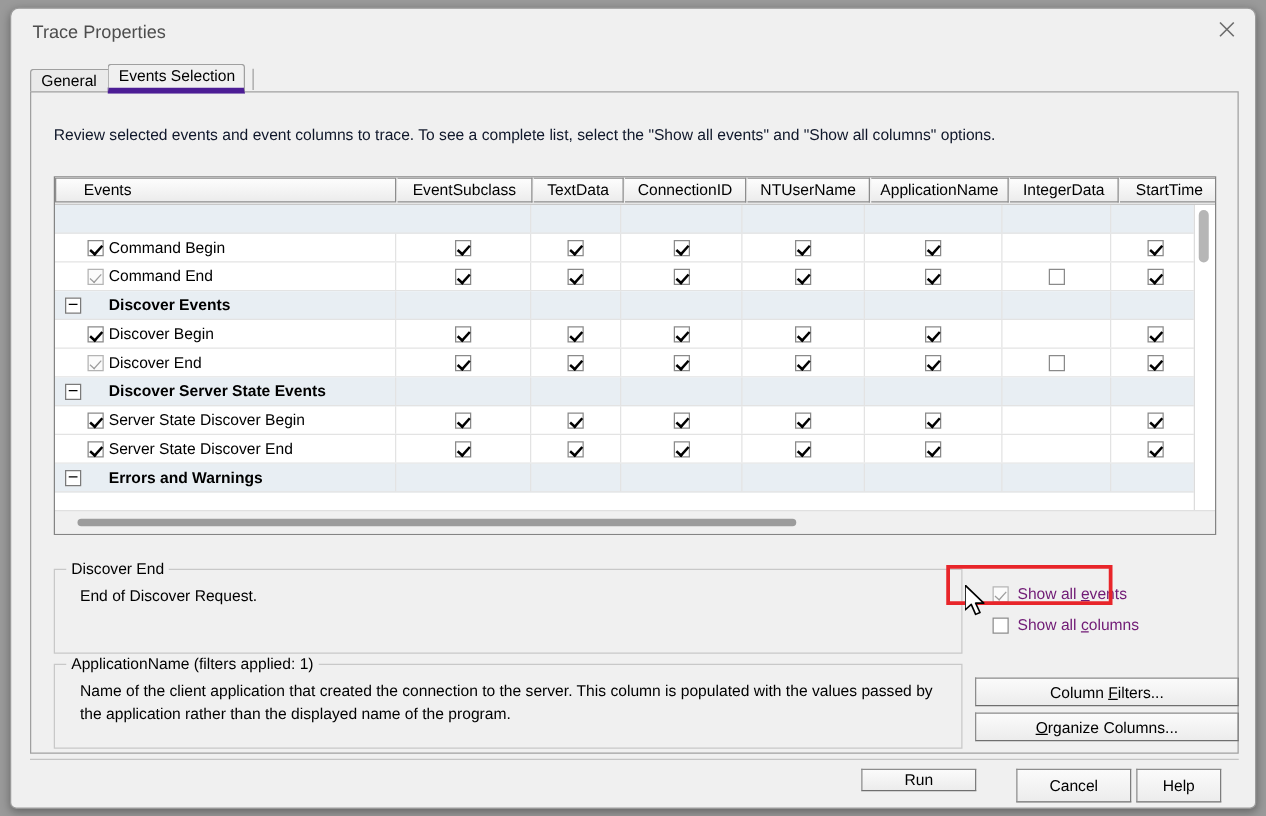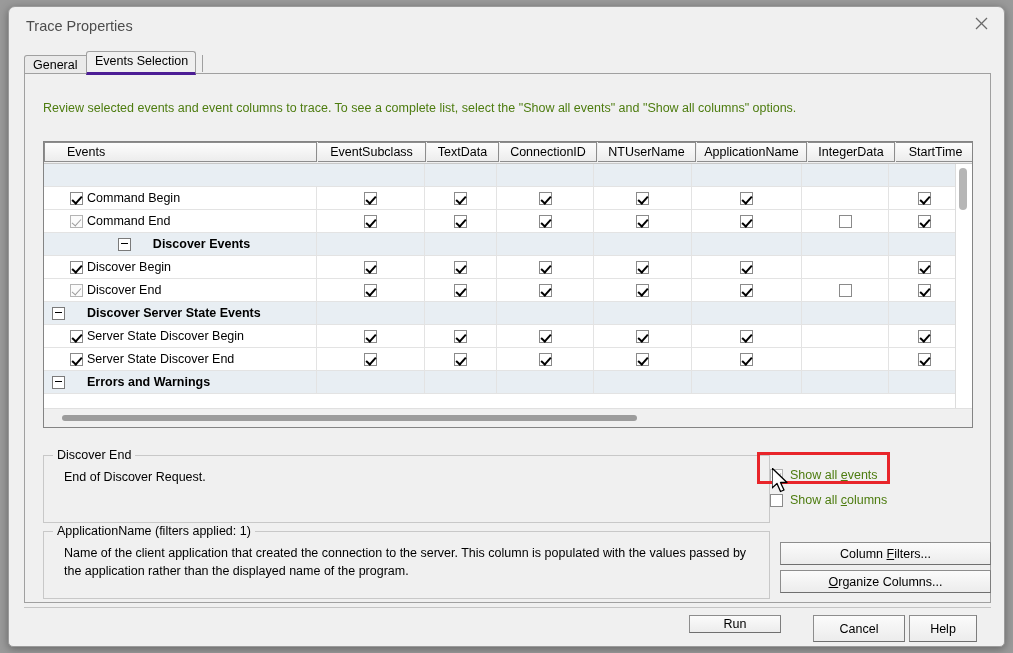--- a/index.html
+++ b/index.html
@@ -56,40 +56,40 @@
     border: 1px solid #a0a0a0;
     border-bottom: none;
     border-radius: 3px 3px 0 0;
     font-size: 12.5px; color: #000;
     padding: 2px 8px 0 8px;
     white-space: nowrap;
   }
   .tab.inactive { top: 4px; height: 18px; background: #eaeaea; }
   .tab.active {
     top: 0px; height: 24px; background: #f0f0f0;
-    border-bottom: 3px solid #4c1d95;
+    border-bottom: 5px solid #4c1d95;
     z-index: 3;
     font-weight: normal;
   }
   .tab-sep {
     position: absolute; top: 4px; height: 17px; width: 1px;
     background: #a0a0a0;
   }
   
   .tabpage {
     position: absolute;
     left: 15px; top: 66px;
     width: 967px; height: 530px;
     background: #f0f0f0;
     border: 1px solid #a0a0a0;
     box-sizing: border-box;
   }
   .instruction {
     position: absolute; left: 18px; top: 27px;
-    font-size: 12.5px; color: #4d7c0f; white-space: nowrap;
+    font-size: 12.5px; color: #0f172a; white-space: nowrap;
   }
 
   
   .grid-wrap {
     position: absolute;
     left: 18px; top: 67px;
     width: 930px; height: 287px;
     background: #fff;
     border: 1px solid #848484;
     box-sizing: border-box;
@@ -215,22 +215,23 @@
   .gb-text {
     position: absolute; left: 20px; top: 12px;
     font-size: 12.5px; color: #000; line-height: 18px;
     width: 700px;
   }
 
   
   .opt {
     position: absolute;
     display: flex; align-items: center;
-    font-size: 12.5px; color: #4d7c0f;
+    font-size: 12.5px; color: #701a75;
     white-space: nowrap;
+    margin-left: 24px;
   }
   .opt .cb { margin-right: 7px; }
   .opt u { text-decoration: underline; }
 
   .redbox {
     position: absolute;
     border: 3px solid #e8252a;
     box-sizing: border-box;
     pointer-events: none;
   }
@@ -362,21 +363,21 @@
               </div>
               <div class="cell" style="width: 87px;">
                 <span class="cb"></span>
               </div>
               <div class="cell" style="width: 72px;">
                 <span class="cb checked"></span>
               </div>
               <div class="cell" style="width: 19px;"></div>
             </div>
             <div class="row group">
-              <div class="cell first" style="width: 273px; justify-content: center;">
+              <div class="cell first" style="width: 273px;">
                 <span class="expander"></span>
                 <span class="grp-label">Discover Events</span>
               </div>
               <div class="cell" style="width: 108px;"></div>
               <div class="cell" style="width: 72px;"></div>
               <div class="cell" style="width: 97px;"></div>
               <div class="cell" style="width: 98px;"></div>
               <div class="cell" style="width: 110px;"></div>
               <div class="cell" style="width: 87px;"></div>
               <div class="cell" style="width: 72px;"></div>

